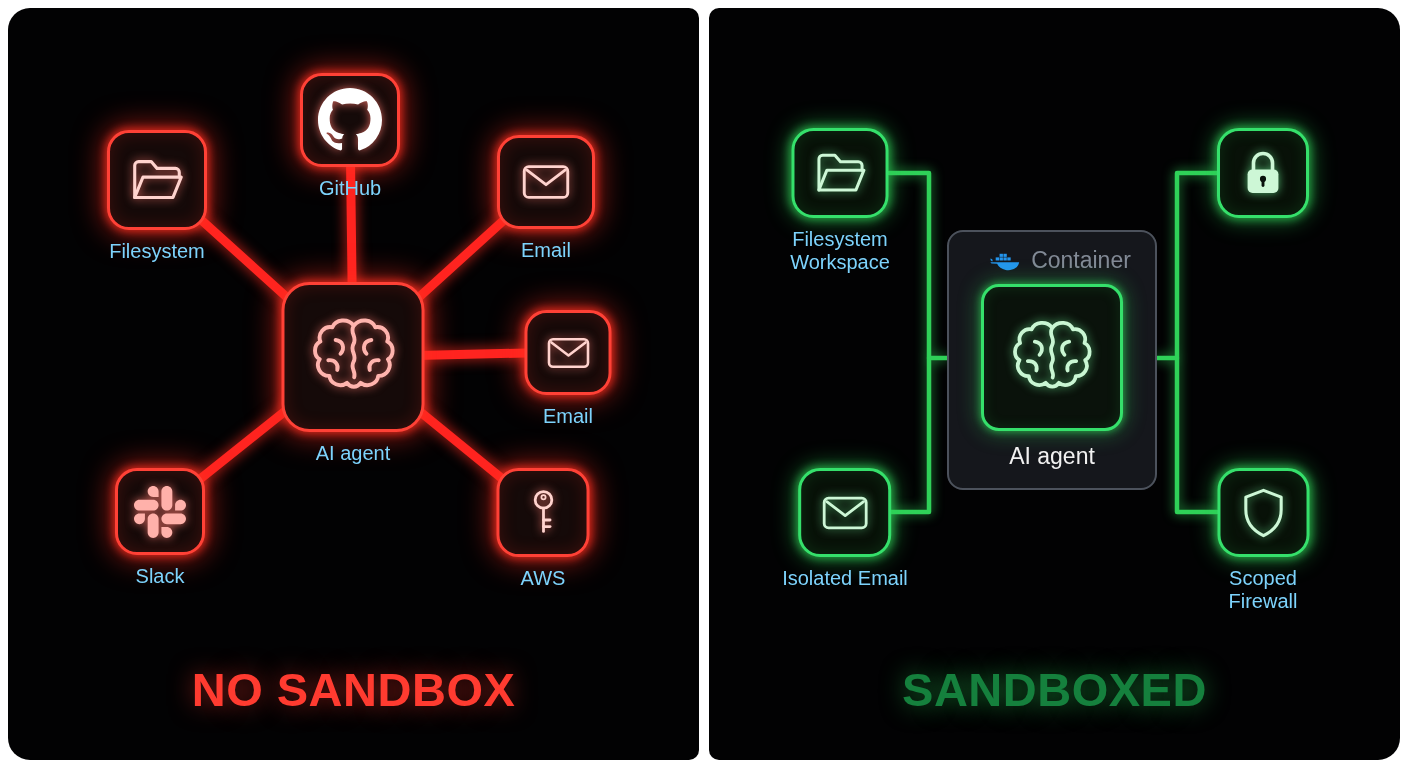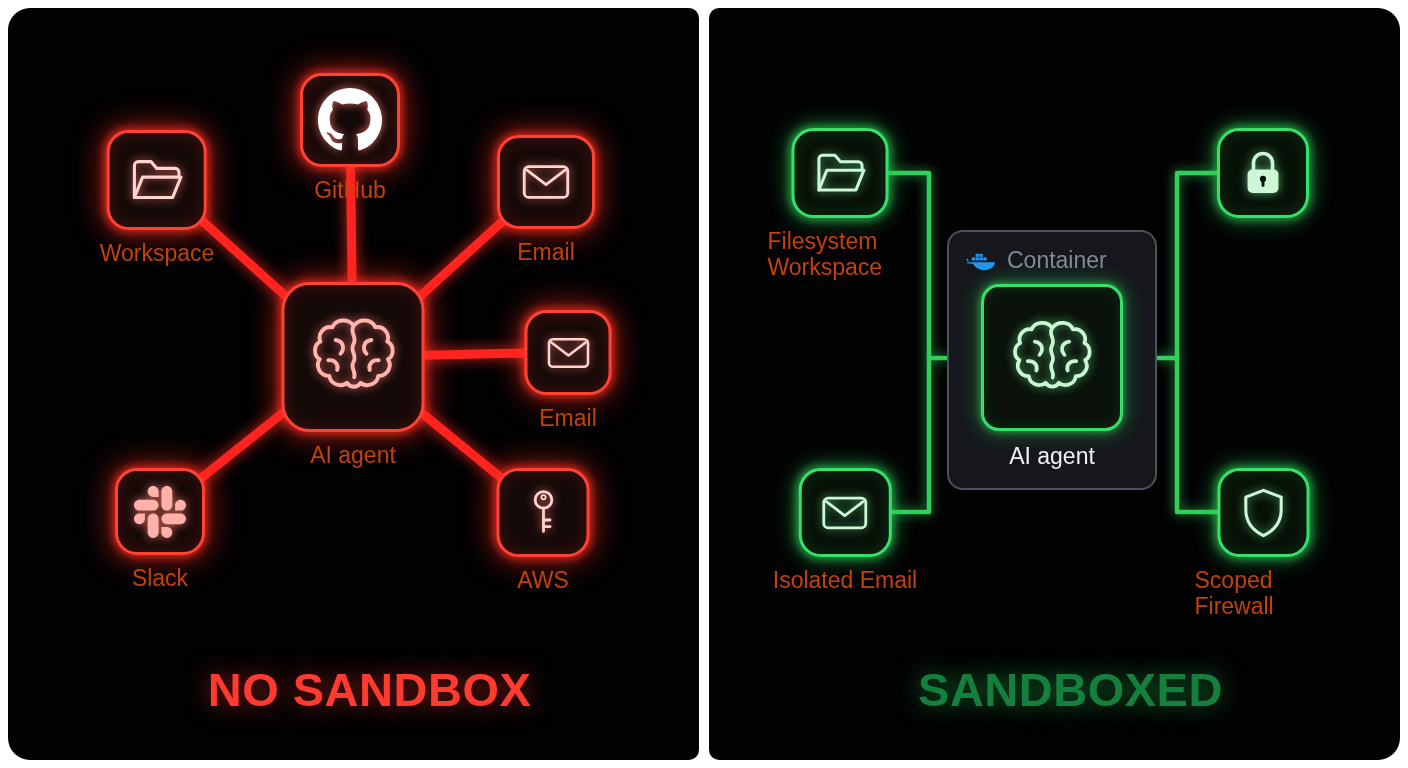--- a/index.html
+++ b/index.html
@@ -25,33 +25,33 @@
     box-shadow:0 0 28px 6px rgba(255,45,32,.5), 0 0 9px 2px rgba(255,45,32,.75), inset 0 0 18px rgba(255,45,32,.18);
   }
   .green .nbox {
     background:#081108; border:3px solid #35e06b; color:#cdf7d6;
     box-shadow:0 0 22px 4px rgba(47,209,88,.42), 0 0 8px 2px rgba(47,209,88,.65), inset 0 0 16px rgba(47,209,88,.15);
   }
   .red .nbox svg   { filter:drop-shadow(0 0 5px rgba(255,120,110,.8)); }
   .green .nbox svg { filter:drop-shadow(0 0 5px rgba(110,240,150,.7)); }
   .nbox.big { border-radius:28px; border-width:3.5px; }
 
-  .nlabel { color:#c2410c; font-size:23px; line-height:1.15; }
+  .nlabel { color:#7dd3fc; font-size:20px; text-align:center; line-height:1.15; }
   .green .nlabel { max-width:145px; }
 
-  .ptitle { position:absolute; left:0; width:100%; top:654px; text-align:center; font-size:47px; font-weight:800; letter-spacing:.5px; z-index:3;margin-left:16px; }
+  .ptitle { position:absolute; left:0; width:100%; top:654px; text-align:center; font-size:47px; font-weight:800; letter-spacing:.5px; z-index:3; }
   .ptitle-left  { color:#ff3b30; text-shadow:0 0 24px rgba(255,59,48,.55); }
   .ptitle-right { color:#15803d; text-shadow:0 0 24px rgba(46,209,88,.55); }
 
   .container-box {
     position:absolute; left:238px; top:222px; width:210px; height:260px; z-index:2;
     background:#15171c; border:2px solid #4c525c; border-radius:16px;
     display:flex; flex-direction:column; align-items:center;
   }
-  .container-header { width:100%; display:flex; align-items:center; gap:9px; padding:15px 0 0 16px; }
+  .container-header { width:100%; display:flex; align-items:center; gap:9px; padding:15px 0 0 16px;justify-content:center; }
   .container-label { color:#828a96; font-size:23px; font-weight:500; }
   .docker-svg { color:#2496ed; }
   .agent-box {
     width:142px; height:147px; margin-top:10px; border-radius:18px;
     display:flex; align-items:center; justify-content:center;
     background:#0a120b; border:3px solid #35e06b; color:#c9f6d3;
     box-shadow:0 0 20px 3px rgba(47,209,88,.38), 0 0 7px 1px rgba(47,209,88,.6), inset 0 0 14px rgba(47,209,88,.15);
   }
   .agent-box svg { filter:drop-shadow(0 0 5px rgba(110,240,150,.7)); }
   .agent-label { color:#f1f1f1; font-size:23px; margin-top:12px; }
@@ -138,21 +138,21 @@
       <line x1="345" y1="349" x2="535" y2="504"></line>
     </g>
   </svg>
 
   <div class="node" style="left:149px; top:122px">
     <div class="nbox" style="width:100px;height:100px">
       <svg width="62" height="62">
           <use href="#i-folder"></use>
         </svg>
     </div>
-    <div class="nlabel">Workspace</div>
+    <div class="nlabel">Filesystem</div>
   </div>
 
   <div class="node" style="left:342px; top:65px">
     <div class="nbox" style="width:100px;height:94px">
       <svg class="gh-icon" width="64" height="64">
           <use href="#i-github"></use>
         </svg>
     </div>
     <div class="nlabel">GitHub</div>
   </div>

